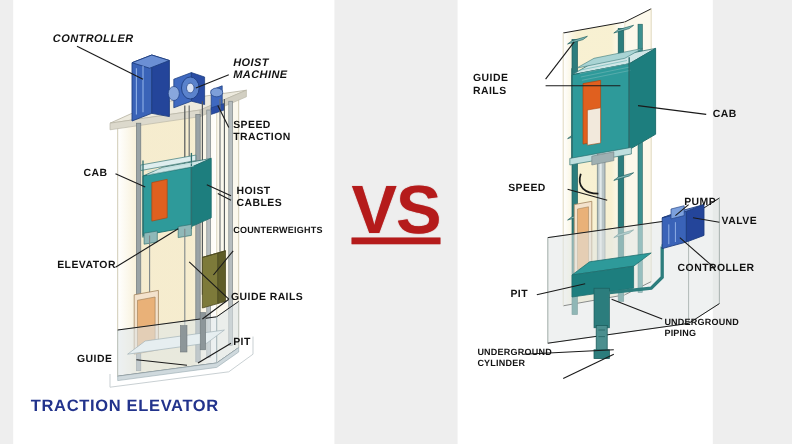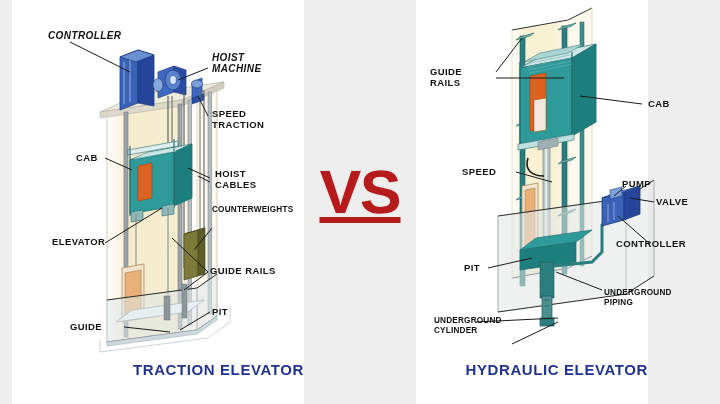--- a/index.html
+++ b/index.html
@@ -22,24 +22,25 @@
     display:flex;align-items:center;justify-content:center;
     color:#b51b1b;
     font-family:"Liberation Sans", sans-serif;
     font-weight:bold;font-size:62px;letter-spacing:-1px;
     line-height:1;
     text-shadow:0 0 1px rgba(160,20,20,.6);
     text-decoration:underline;
   }
 
   .caption{
-    position:absolute;width:100%;text-align:right;
+    position:absolute;width:100%;text-align:left;
     color:#22338c;font-weight:bold;font-size:15px;
     letter-spacing:.6px;
     font-family:"Liberation Sans", sans-serif;
+    padding-left:16px;
   }
   #cap-left{top:361px;}
   #cap-right{top:361px;}
 
   
   .lbl{
     position:absolute;
     color:#121212;
     font-weight:bold;
     font-size:9.5px;
@@ -347,16 +348,15 @@
     <div class="lbl" style="left:46px;top:166px;">SPEED</div>
     <div class="lbl" style="left:206px;top:178px;">PUMP</div>
     <div class="lbl" style="left:240px;top:196px;">VALVE</div>
     <div class="lbl" style="left:200px;top:238px;">CONTROLLER</div>
     <div class="lbl" style="left:48px;top:262px;">PIT</div>
     <div class="lbl sm" style="left:188px;top:288px;">UNDERGROUND
 PIPING</div>
     <div class="lbl sm" style="left:18px;top:316px;">UNDERGROUND
 CYLINDER</div>
 
-    <div class="caption" id="cap-right">HYDRAULIC ELEVATOR</div>
   </div>
 
 </div>
 
 </body></html>

